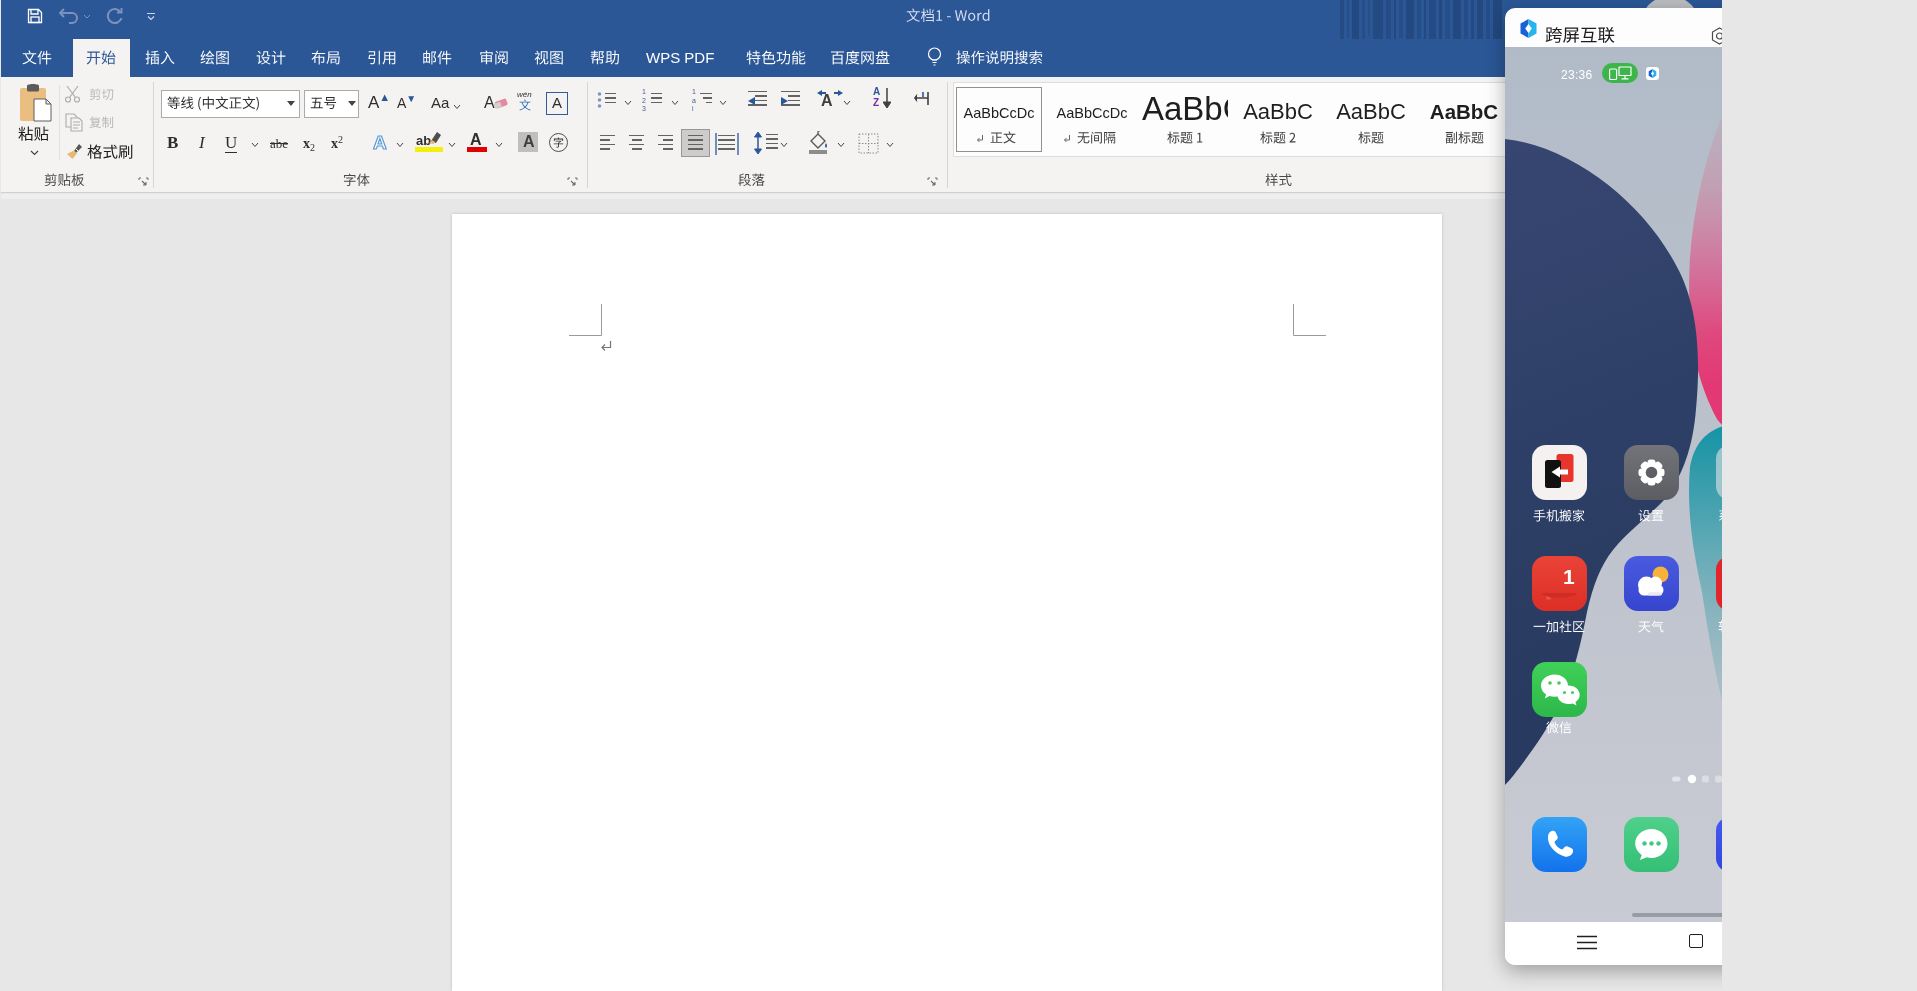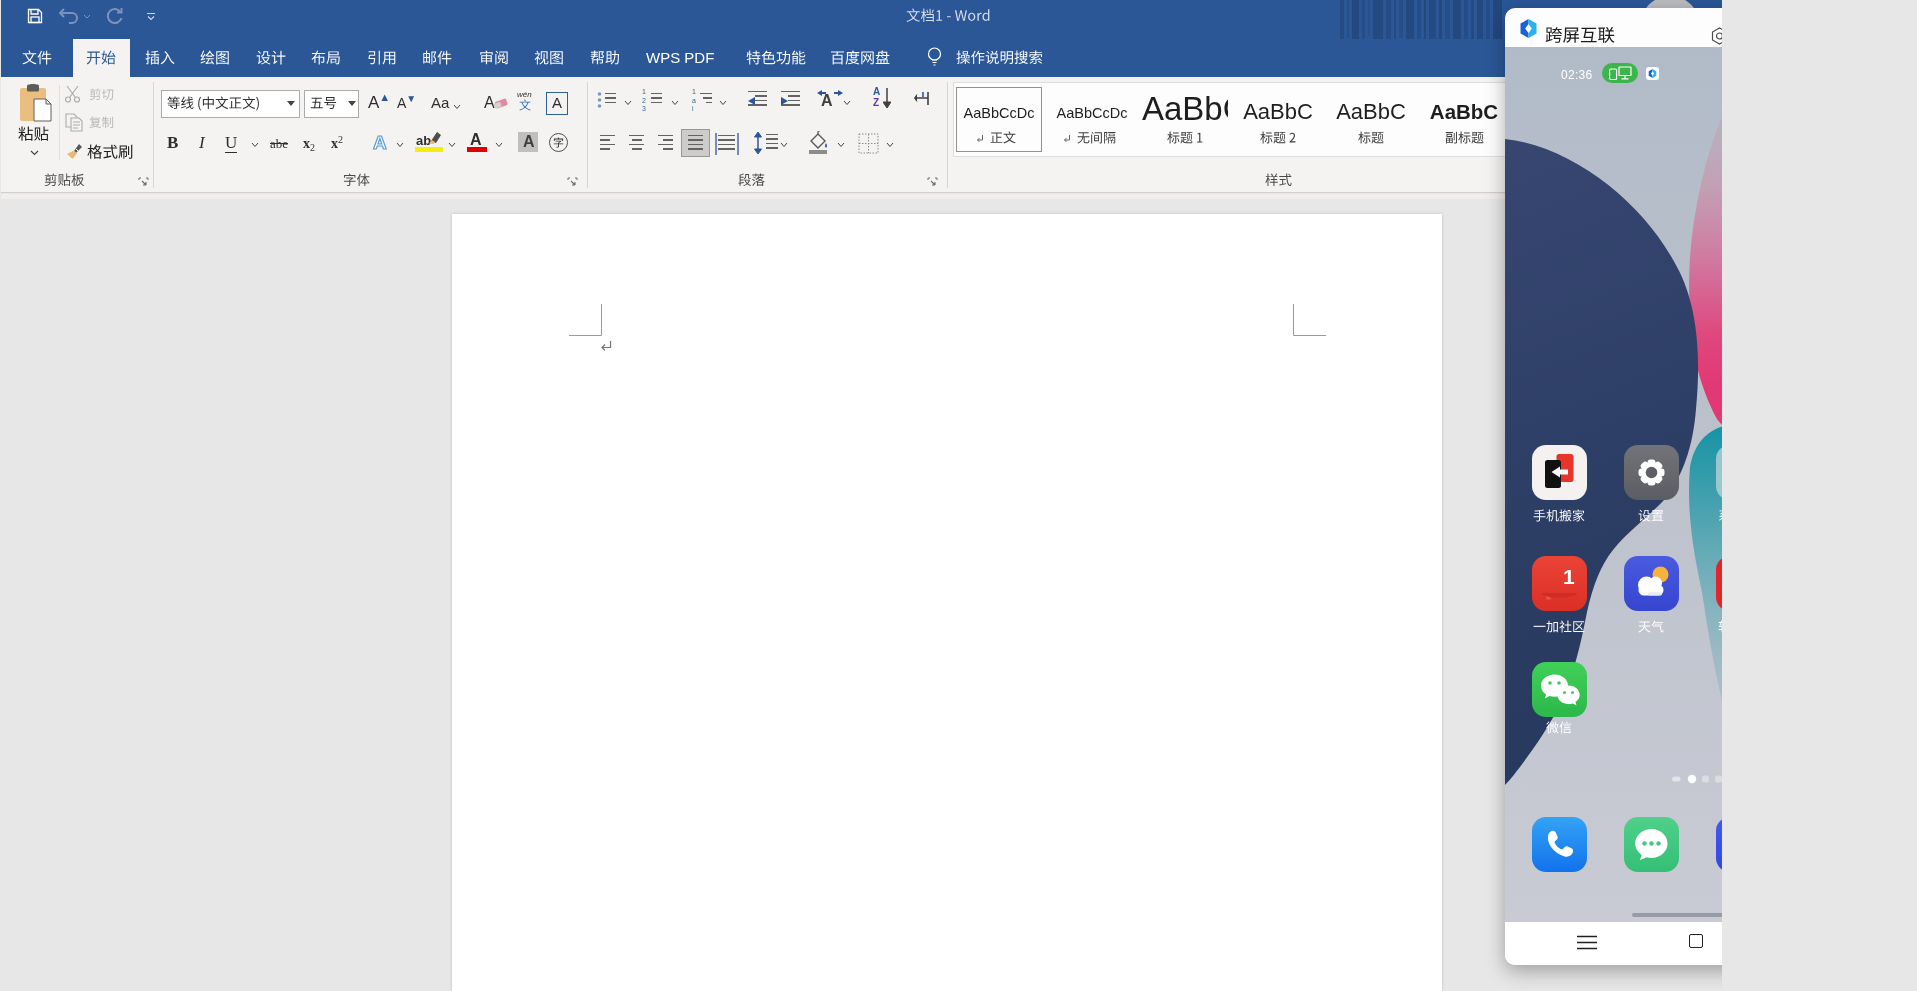--- a/index.html
+++ b/index.html
@@ -739,21 +739,21 @@
 <stop offset="0.89" stop-color="#c6c9d2" stop-opacity="0.15"></stop>
             <stop offset="1" stop-color="#c6c9d2" stop-opacity="0"></stop>
           </linearGradient>
 </defs>
 <rect width="387" height="875" fill="url(#sky)"></rect>
 <path d="M262 0 C218 40 191 130 185 210 C181 288 191 332 212 372 C224 388 244 394 268 394 L387 396 L387 0 Z" fill="url(#pinkg)"></path>
 <path d="M262 0 C218 40 191 130 185 210 C181 288 191 332 212 372 C224 388 244 394 268 394 L387 396 L387 0 Z" fill="url(#pinkr)"></path>
 <path d="M0 92 C70 100 140 158 172 220 C190 253 197 300 191 362 C188 400 178 428 160 452 C140 473 122 485 108 503 C96 518 88 538 82 565 C77 590 74 605 66 630 C56 660 42 682 28 702 C18 716 8 730 0 738 Z" fill="url(#navyg)"></path>
 <path d="M387 394 C340 373 268 369 226 377 C206 381 190 392 185 420 C181 468 190 512 197 545 C205 600 215 655 232 710 C252 775 278 835 305 875 L387 875 Z" fill="url(#tealg)"></path>
 </svg>
-<div class="abs" style="left:56px;top:60px;font-size:12px;color:#fff;letter-spacing:0.3px">02:36</div>
+<div class="abs" style="left:56px;top:60px;font-size:12px;color:#fff;letter-spacing:0.3px">23:36</div>
 <div class="abs" style="left:97px;top:55px;width:36px;height:20px;border-radius:10px;background:#3cb54b"></div>
 <svg class="abs" style="left:104px;top:58px" width="23" height="14" viewBox="0 0 23 14" fill="none" stroke="#fff" stroke-width="1.2">
 <rect x="0.6" y="3" width="7" height="10.5" rx="1.3"></rect>
         <rect x="10" y="1" width="12" height="8.5" rx="0.5"></rect>
         <path d="M16 9.5 v3 M12.5 12.8 h7"></path>
       </svg>
 <div class="abs" style="left:141px;top:59px;width:13px;height:13px;border-radius:3px;background:#fff"></div>
 <svg class="abs" style="left:143px;top:61px" width="9" height="9" viewBox="0 0 19 19">
 <path d="M9.5 0 L1.5 4.5 V14.5 L9.5 19 Z" fill="#1961d5"></path>
         <path d="M9.5 0 L17.5 4.5 V14.5 L9.5 19 Z" fill="#27b3ee"></path>

